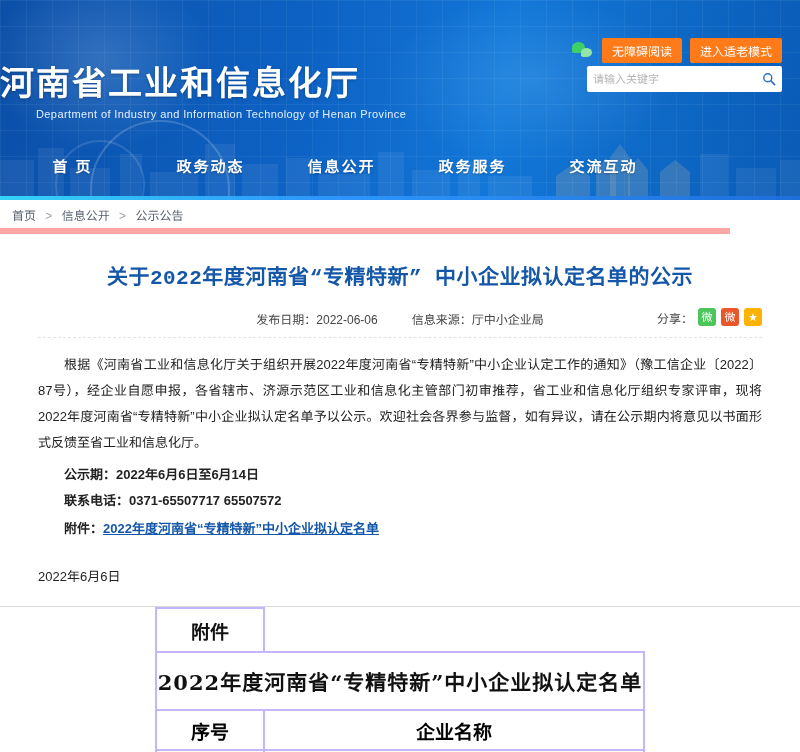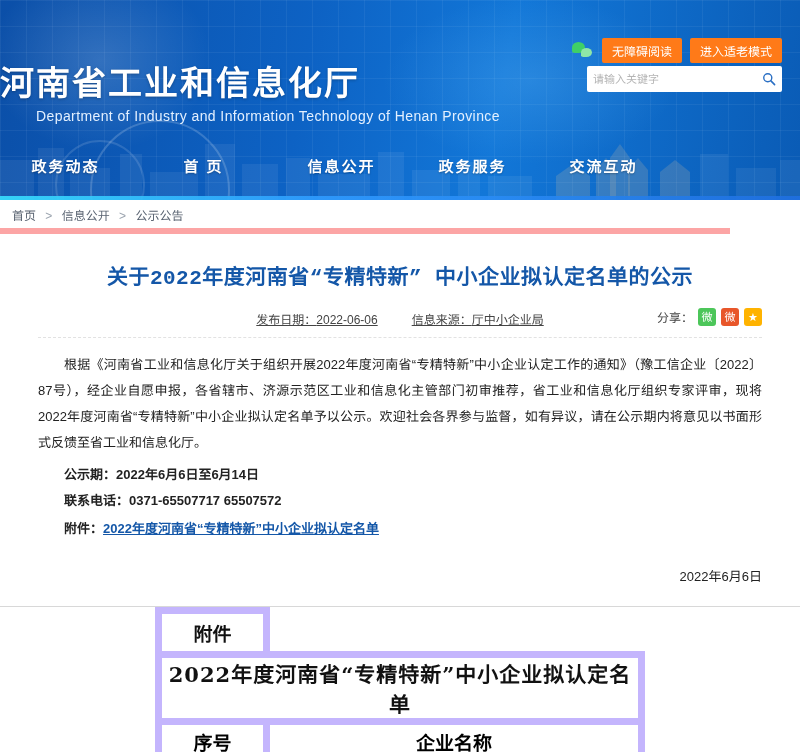--- a/index.html
+++ b/index.html
@@ -54,21 +54,21 @@
     color: #ffffff;
     font-family: "DejaVu Sans", "Liberation Sans", sans-serif;
     font-size: 34px; font-weight: bold;
     letter-spacing: 2px;
     text-shadow: 0 1px 3px rgba(0,0,0,.25);
     white-space: nowrap;
   }
   .site-subtitle {
     position: absolute; left: 16px; top: 108px;
     color: #e3f0ff;
-    font-size: 14px;
+    font-size: 11px;
     letter-spacing: .4px;
     white-space: nowrap;
     padding-left: 20px;
   }
 
   
   .hdr-tools {
     position: absolute; right: 18px; top: 38px;
     display: flex; align-items: center; gap: 8px;
   }
@@ -161,26 +161,25 @@
     padding: 10px 0 14px 0;
     letter-spacing: .5px;
   }
   .meta-bar {
     display: flex; align-items: center; justify-content: center;
     gap: 34px;
     font-size: 12px; color: #444;
     padding-bottom: 10px;
     border-bottom: 1px dashed #e2e2e2;
     position: relative;
-    text-decoration: underline;
   }
   .meta-item { white-space: nowrap; }
   .share {
     position: absolute; right: 0; top: -2px;
-    display: flex; gap: 5px;
+    display: flex; align-items: center; gap: 5px;
     font-size: 12px; color: #444;
   }
   .share-ico {
     width: 18px; height: 18px; border-radius: 3px;
     display: inline-block; cursor: pointer;
     position: relative;
   }
   .share-ico.wx { background: #4cc65a; }
   .share-ico.wb { background: #e8562a; }
   .share-ico.fav { background: #ffb300; }
@@ -196,39 +195,39 @@
     padding-top: 14px;
   }
   .art-p { text-indent: 2em; text-align: justify; margin: 0 0 6px 0; }
   .art-line { margin: 0; padding-left: 2em; font-weight: bold; }
   .attach-line { margin: 2px 0 0 0; padding-left: 2em; font-weight: bold; }
   .attach-link {
     color: #1457a8; text-decoration: underline; cursor: pointer;
     font-weight: bold;
   }
   .art-date {
-    text-align: right; font-size: 13px; color: #222;
+    text-align: left; font-size: 13px; color: #222;
     padding: 22px 0 16px 0;
   }
 
   
   .attach-doc {
     width: 800px;
     border-top: 1px solid #d8d8d8;
     background: #ffffff;
     padding: 0;
   }
   .doc-table {
     border-collapse: collapse;
     margin: 0 auto;
     width: 490px;
     background: #fff;
   }
   .doc-table td {
-    border: 7px solid #c4b5fd;
+    border: 2px solid #c4b5fd;
     padding: 0;
     text-align: center;
     vertical-align: middle;
     font-family: "DejaVu Serif", "Liberation Serif", serif;
   }
   .cell-attach {
     width: 108px; height: 44px;
     font-size: 19px; font-weight: bold; color: #111;
     border-left: 2px solid #111;
   }
@@ -304,22 +303,22 @@
     <input type="text" placeholder="请输入关键字" style="">
     <span class="search-ico">
       <svg width="14" height="14" viewBox="0 0 16 16">
         <circle cx="6.6" cy="6.6" r="4.6" fill="none" stroke="#2a6fc4" stroke-width="1.6"></circle>
         <line x1="10.2" y1="10.2" x2="14.4" y2="14.4" stroke="#2a6fc4" stroke-width="1.8" stroke-linecap="round"></line>
       </svg>
     </span>
   </div>
 
   <div class="nav">
+    <div class="nav-item n0">首 页</div>
     <div class="nav-item n1">政务动态</div>
-    <div class="nav-item n0">首 页</div>
     <div class="nav-item n2">信息公开</div>
     <div class="nav-item n3">政务服务</div>
     <div class="nav-item n4">交流互动</div>
   </div>
   <div class="nav-underline"></div>
 </div>
 
 <div class="crumb-wrap">
   <div class="crumb">
     <a>首页</a>

